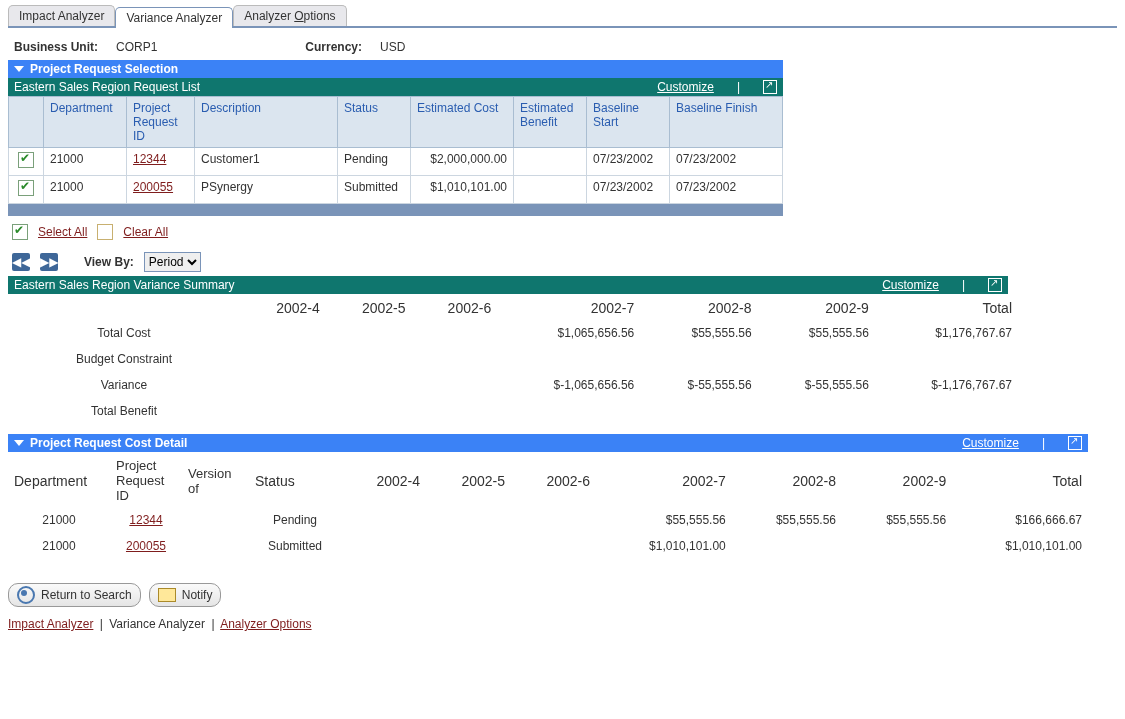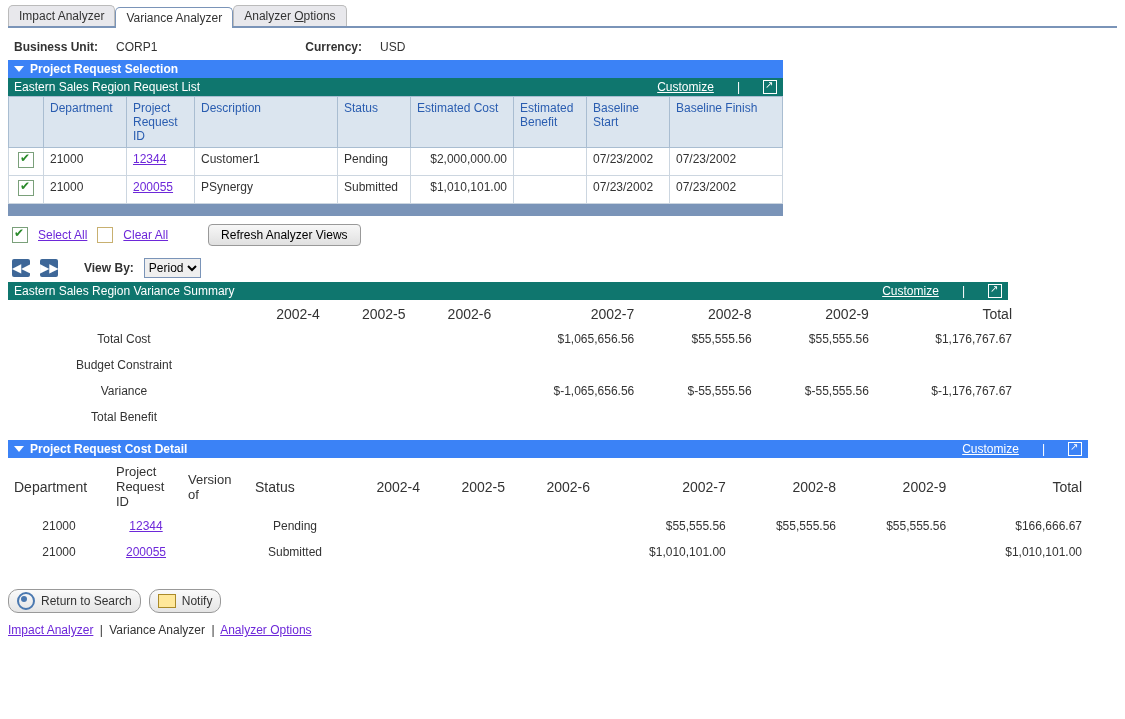--- a/index.html
+++ b/index.html
@@ -1,16 +1,16 @@
 <!DOCTYPE html>
 <html><head>
 <meta charset="utf-8">
 <style>
   body { font-family: Arial, sans-serif; font-size: 12px; color: #333; margin: 0; padding: 4px 8px; }
-  a { color: #6d28d9; text-decoration: underline; }
+  a { color: #7f1d1d; text-decoration: underline; }
   .tabs { display: flex; border-bottom: 2px solid #7a94b8; height: 22px; align-items: flex-end; }
   .tab { background: #e8e8ec; border: 1px solid #bbb; border-bottom: none; padding: 3px 10px; border-radius: 5px 5px 0 0; margin-right: 0; color: #333; cursor: pointer; position:relative; top:0; }
   .tab.active { background: #fff; border-color: #7a94b8; font-weight: normal; z-index:2; top:2px;}
   .tab .ul { text-decoration: underline; }
   .hdrrow { display:flex; gap:30px; padding:12px 6px 6px 6px; font-size:12px; }
   .hdrrow .lbl { font-weight:bold; margin-right:18px;}
   .section-bar { background: #3b82f6; color:#fff; font-weight:bold; padding:2px 6px; font-size:12px; display:flex; align-items:center; gap:6px; }
   .section-bar .tw { width:0;height:0;border-left:5px solid transparent;border-right:5px solid transparent;border-top:6px solid #fff; }
   .sub-bar { background:#0f766e; color:#fff; padding:2px 6px; font-size:12px; display:flex; justify-content:space-between; align-items:center; }
   .sub-bar .right, .section-bar .right { margin-left:auto; display:flex; gap:23px; align-items:center; font-weight:normal;}
@@ -110,21 +110,20 @@
     </tbody>
   </table>
   <div class="footer-bar"></div>
 
   <div class="ctrl-row">
     <span class="chk on"></span>
     <a href="#">Select All</a>
     <span class="chkg"></span>
     <a href="#">Clear All</a>
     <span style="width:20px;"></span>
-    <button class="btn">Refresh Analyzer Views</button>
   </div>
 </div>
 
 <div class="viewby">
   <span class="navbtn">◀◀</span>
   <span class="navbtn">▶▶</span>
   <span style="width:6px;"></span>
   <span style="font-weight:bold;">View By:</span>
   <select>
     <option>Period</option>

